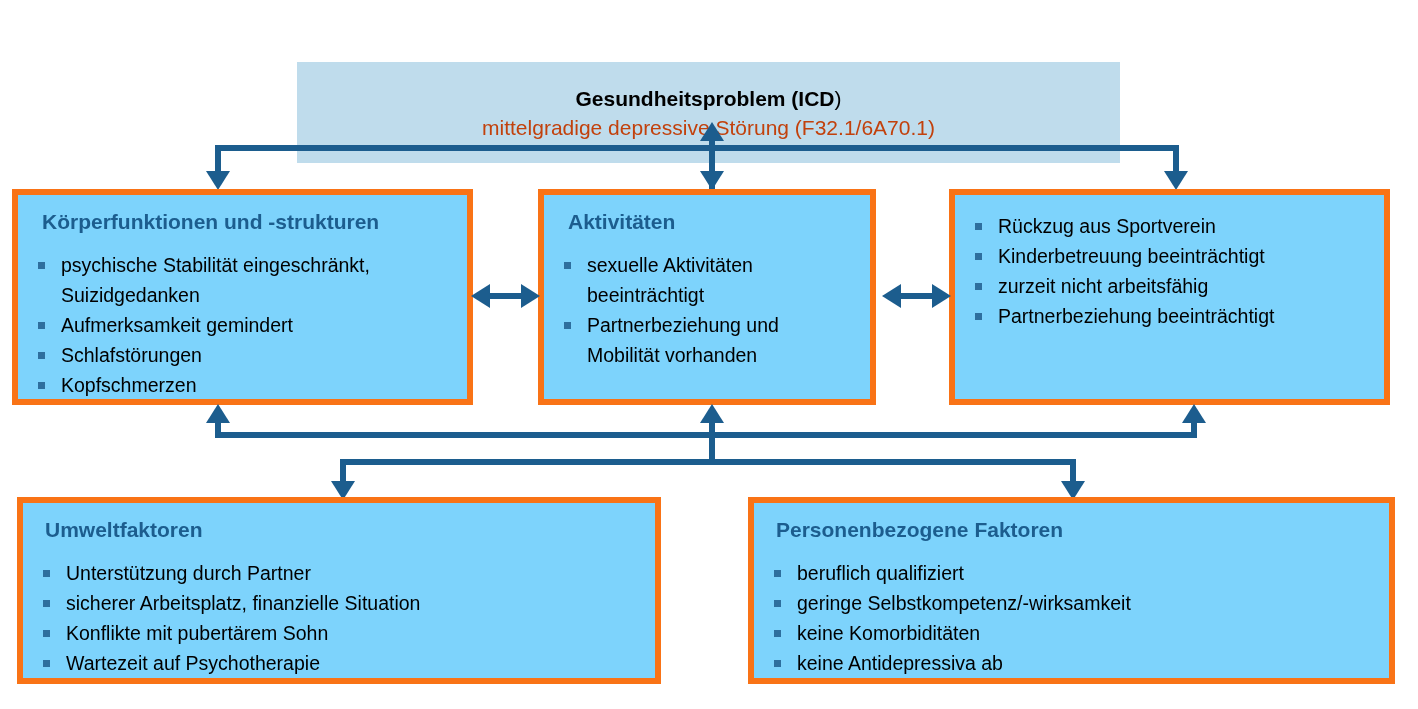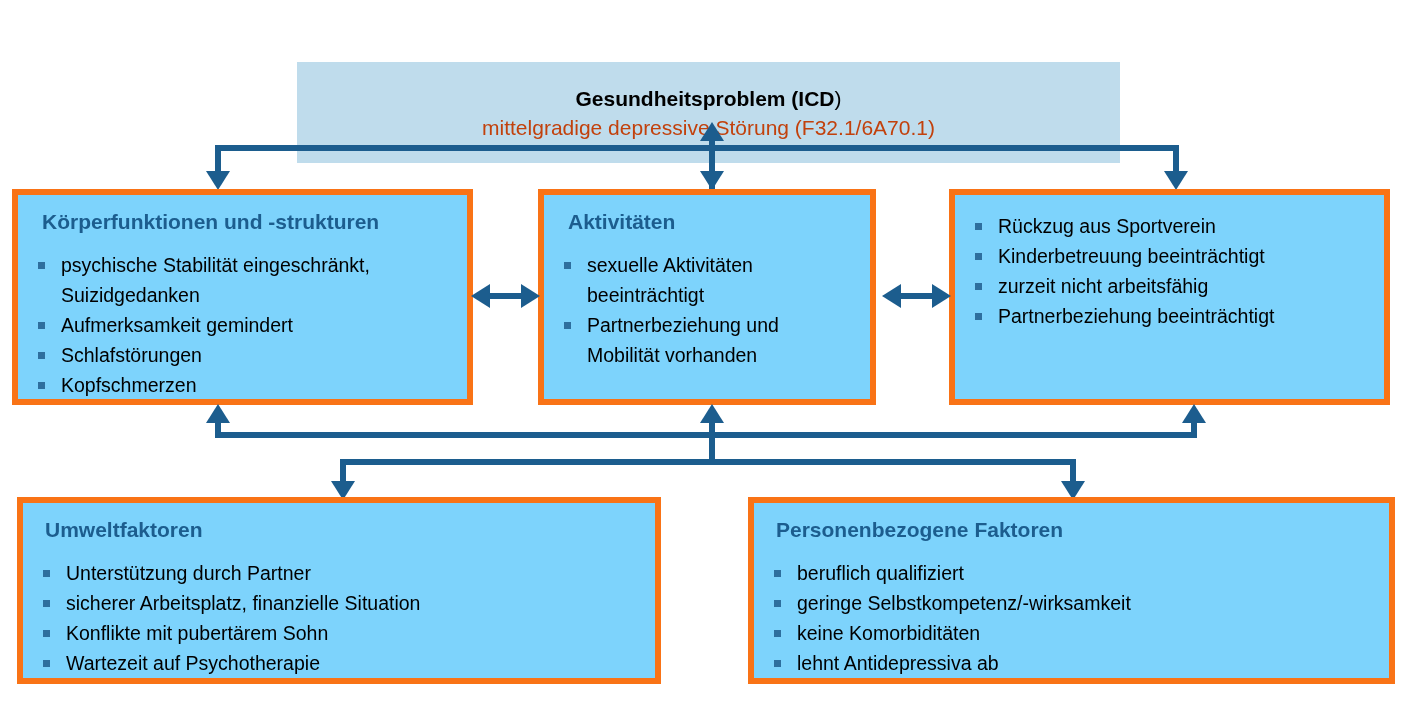--- a/index.html
+++ b/index.html
@@ -232,17 +232,17 @@
       <li>Wartezeit auf Psychotherapie</li>
     </ul>
   </div>
 
   <div class="box box-grey" style="left:748px; top:497px; width:647px; height:187px;">
     <div class="box-title t-bottom">Personenbezogene Faktoren</div>
     <ul class="bullets bullets-bottom">
       <li>beruflich qualifiziert</li>
       <li>geringe Selbstkompetenz/-wirksamkeit</li>
       <li>keine Komorbiditäten</li>
-      <li>lehnt Antidepressiva ab</li>
+      <li>keine Antidepressiva ab</li>
     </ul>
   </div>
 
 </div>
 
 </body></html>

